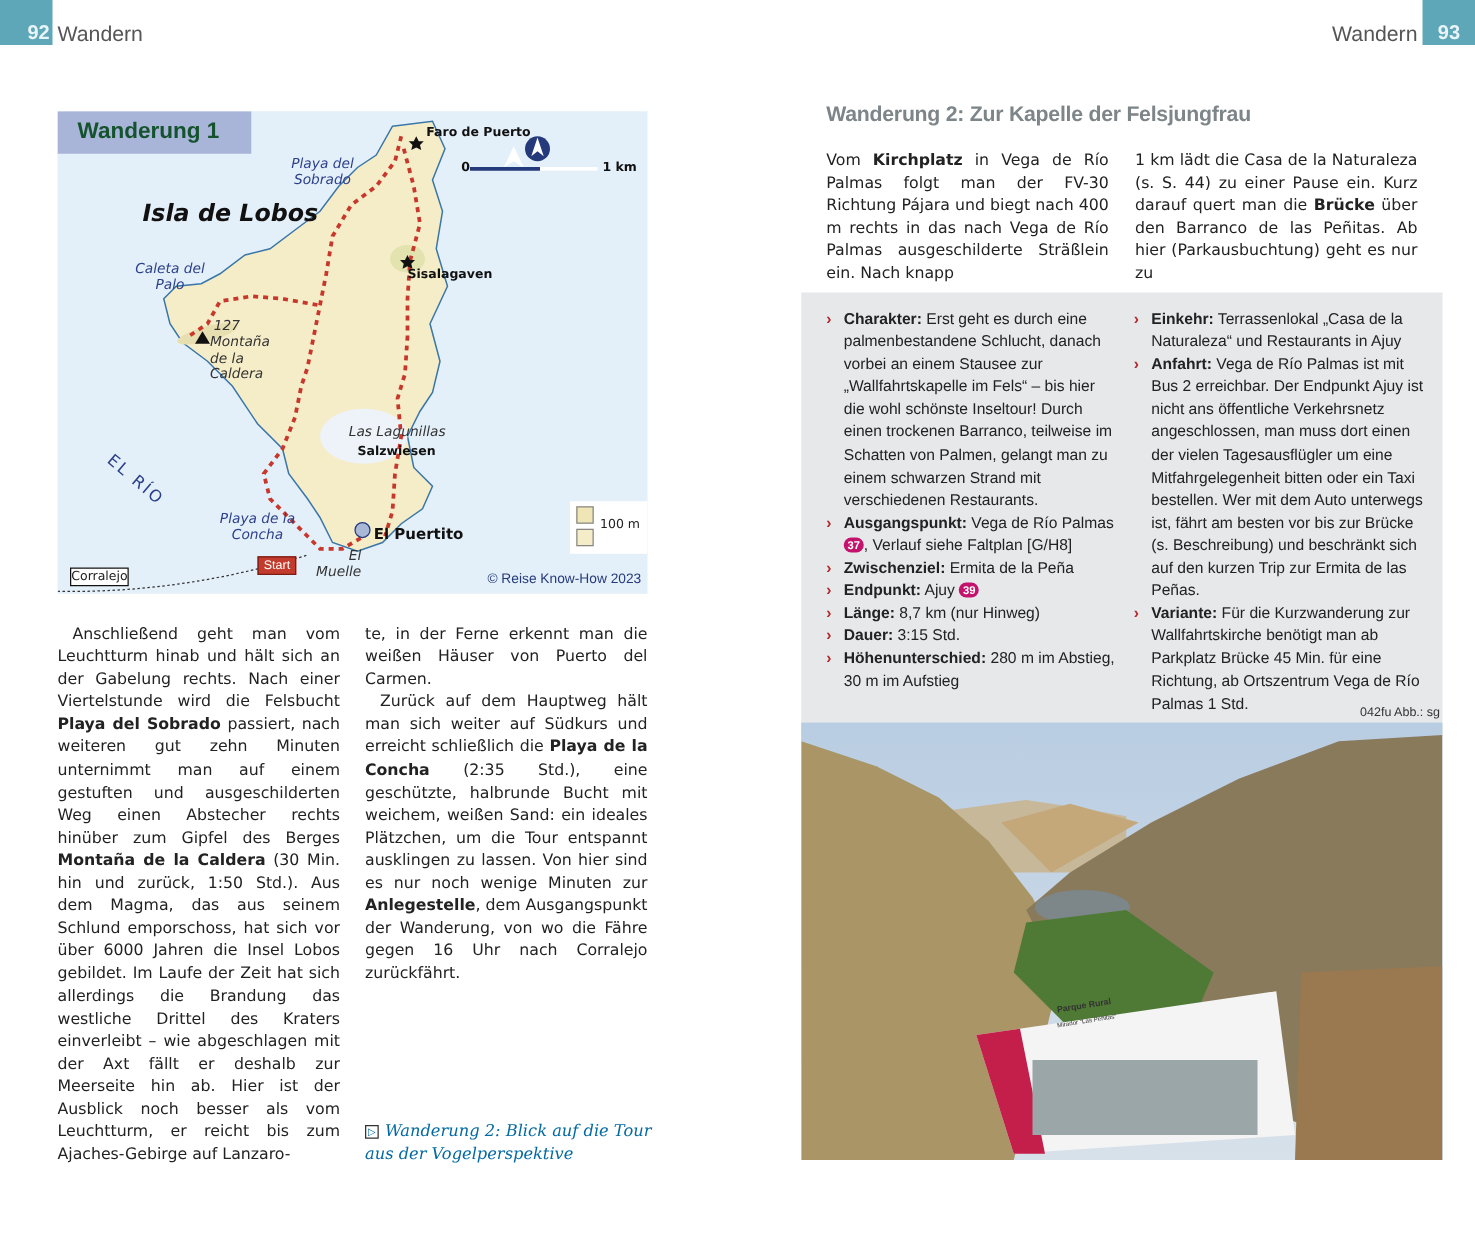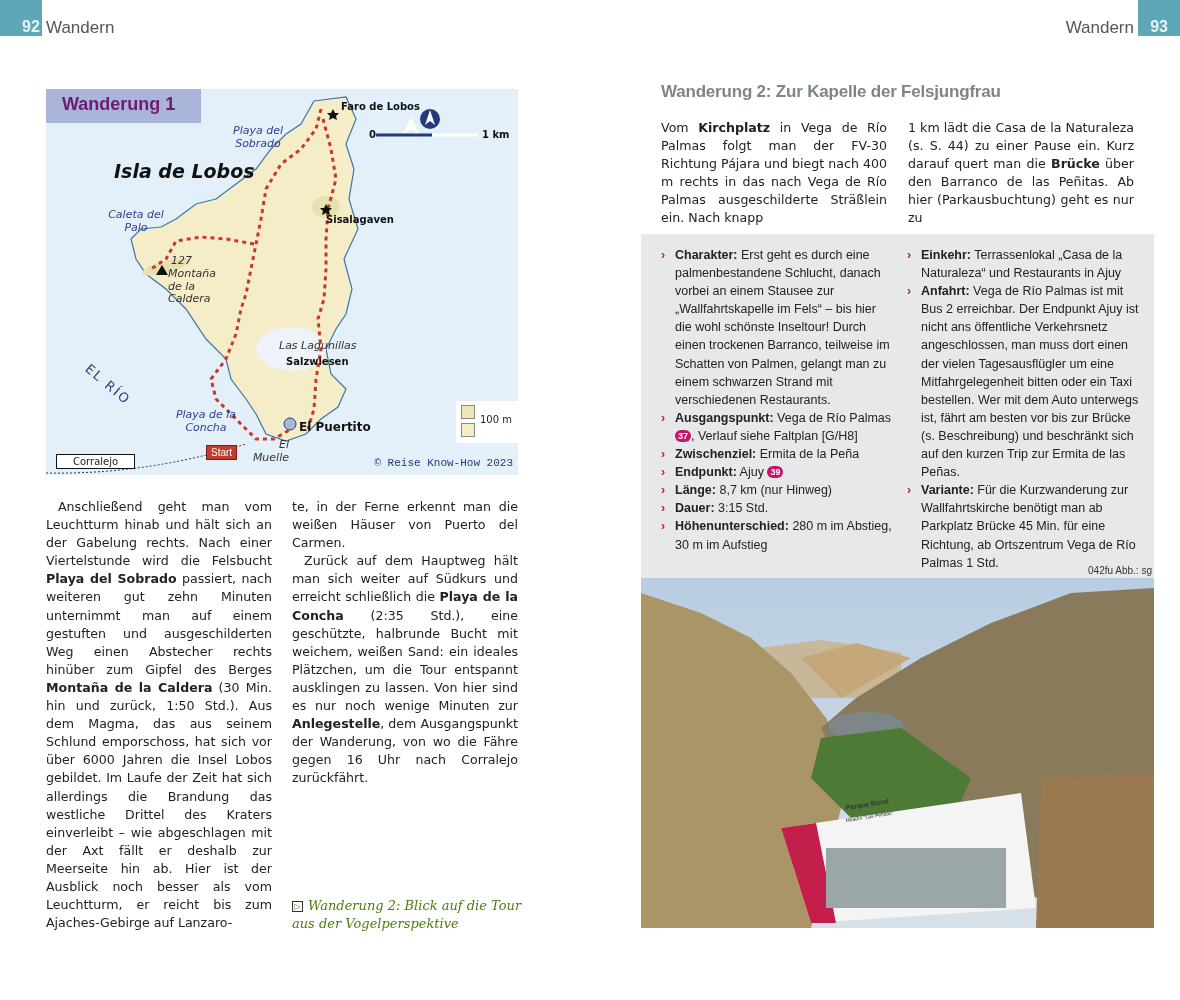--- a/index.html
+++ b/index.html
@@ -10,39 +10,39 @@
   .pg-num { position: absolute; top: 18px; font-size: 16px; font-weight: bold; color: #e8f4f7; font-family: "Liberation Sans", sans-serif; }
   .pg-num.left { left: 22px; }
   .pg-num.right { right: 12px; }
   .running { position: absolute; top: 18px; font-size: 17px; color: #555; font-family: "Liberation Sans", sans-serif; }
   .running.left { left: 46px; }
   .running.right { right: 46px; }
 
   
   .map { position: absolute; left: 46px; top: 89px; width: 472px; height: 386px; background: #e4f0f9; overflow: hidden; }
   .map svg { position: absolute; left: 0; top: 0; }
-  .map-title { position: absolute; left: 0; top: 0; width: 155px; height: 34px; background: #a8b4d8; color: #701a75; font-weight: bold; font-size: 18px; padding: 5px 16px; font-family: "Liberation Sans", sans-serif; }
+  .map-title { position: absolute; left: 0; top: 0; width: 155px; height: 34px; background: #a8b4d8; color: #14532d; font-weight: bold; font-size: 18px; padding: 5px 16px; font-family: "Liberation Sans", sans-serif; }
   .ml { position: absolute; font-size: 11px; font-family: "DejaVu Sans", sans-serif; line-height: 1.15; }
   .ml.water { color: #2b3f8a; font-style: italic; text-align: center; }
   .ml.land { color: #333; font-style: italic; }
   .ml.bold { color: #111; font-weight: bold; font-size: 10px; }
   .ml.big { font-size: 19px; font-weight: bold; font-style: italic; color: #111; }
   .ml.sea { color: #2b3f8a; font-size: 13px; letter-spacing: 2px; }
   .legend-box { position: absolute; right: 0; top: 312px; width: 62px; height: 42px; background: #fff; }
   .legend-sw { position: absolute; left: 5px; width: 14px; height: 14px; border: 1px solid #888; }
-  .corralejo { position: absolute; left: 10px; top: 365px; background: #fff; border: 1px solid #111; font-size: 10px; padding: 1px 16px; font-family: "DejaVu Sans", sans-serif; }
+  .corralejo { position: absolute; left: 10px; top: 365px; background: #fff; border: 1px solid #111; font-size: 10px; padding: 1px 0; font-family: "DejaVu Sans", sans-serif; }
   .start-tag { position: absolute; left: 160px; top: 356px; background: #c23b2c; color: #fff; font-size: 10px; font-weight: normal; padding: 1px 4px; border: 1px solid #7a1d14; }
-  .copyright { position: absolute; right: 5px; top: 368px; font-size: 11px; color: #253a7a; font-family: Liberation Mono, monospace; }
+  .copyright { position: absolute; right: 5px; top: 368px; font-size: 11px; color: #253a7a; font-family: Liberation Sans, sans-serif; }
 
   
   .col { position: absolute; font-family: "DejaVu Sans", sans-serif; font-size: 12.6px; line-height: 18.1px; text-align: justify; color: #222; }
   .col p { text-indent: 0; }
   .col p.ind { text-indent: 12px; }
   .col b { font-weight: bold; }
-  .caption { position: absolute; left: 292px; top: 897px; width: 232px; font-family: "DejaVu Serif", serif; font-style: italic; font-size: 13px; line-height: 18px; color: #4d7c0f; }
+  .caption { position: absolute; left: 292px; top: 897px; width: 232px; font-family: "DejaVu Serif", serif; font-style: italic; font-size: 13px; line-height: 18px; color: #0369a1; }
   .cap-icon { display: inline-block; width: 11px; height: 11px; border: 1px solid #333; font-size: 8px; line-height: 9px; text-align: center; font-style: normal; vertical-align: 1px; margin-right: 5px; }
 
   .h2 { position: absolute; left: 661px; top: 82px; font-size: 17px; font-weight: bold; color: #7d8589; font-family: "Liberation Sans", sans-serif; letter-spacing: -0.2px; }
 
   .infobox { position: absolute; left: 641px; top: 234px; width: 513px; height: 344px; background: #e6e8ea; }
   .info-col { position: absolute; top: 12px; font-family: "Liberation Sans", sans-serif; font-size: 12.5px; line-height: 18.1px; color: #222; }
   .info-item { position: relative; padding-left: 14px; }
   .info-item .chev { position: absolute; left: 0; top: 0; color: #b0282a; font-weight: bold; }
   .info-item b { font-weight: bold; }
   .badge { display: inline-block; background: #c3136d; color: #fff; border-radius: 8px; font-size: 9px; line-height: 12px; padding: 0 3px; font-weight: bold; vertical-align: 1px; }
@@ -74,21 +74,21 @@
     <path d="M384,21 L379,36 L384,32 L389,36 Z" fill="#fff"></path>
     <line x1="330" y1="46" x2="386" y2="46" stroke="#253a7a" stroke-width="3"></line>
     <line x1="386" y1="46" x2="432" y2="46" stroke="#fff" stroke-width="3"></line>
     <circle cx="244" cy="335" r="6" fill="#a9b8d6" stroke="#253a7a" stroke-width="1"></circle>
     <path d="M0,384 Q100,386 200,355" fill="none" stroke="#333" stroke-width="1" stroke-dasharray="2,2"></path>
     <path d="M116,176 L110,186 L122,186 Z" fill="#111"></path>
     <path d="M287,20 l2,4 4,0 -3,3 1,4 -4,-2 -4,2 1,-4 -3,-3 4,0 z" fill="#111"></path>
     <path d="M280,115 l2,4 4,0 -3,3 1,4 -4,-2 -4,2 1,-4 -3,-3 4,0 z" fill="#111"></path>
   </svg>
   <div class="map-title">Wanderung 1</div>
-  <span class="ml bold" style="left:295px;top:12px;">Faro de Lobos</span>
+  <span class="ml bold" style="left:295px;top:12px;">Faro de Puerto</span>
   <span class="ml bold" style="left:323px;top:40px;">0</span>
   <span class="ml bold" style="left:436px;top:40px;">1 km</span>
   <span class="ml water" style="left:182px;top:36px;width:60px;">Playa del Sobrado</span>
   <span class="ml big" style="left:68px;top:72px;font-style:italic;">Isla de Lobos</span>
   <span class="ml water" style="left:60px;top:120px;width:60px;">Caleta del Palo</span>
   <span class="ml bold" style="left:280px;top:125px;">Sisalagaven</span>
   <span class="ml land" style="left:125px;top:166px;">127</span>
   <span class="ml land" style="left:122px;top:179px;width:55px;">Montaña de la Caldera</span>
   <span class="ml land" style="left:233px;top:251px;">Las Lagunillas</span>
   <span class="ml bold" style="left:240px;top:267px;">Salzwiesen</span>

